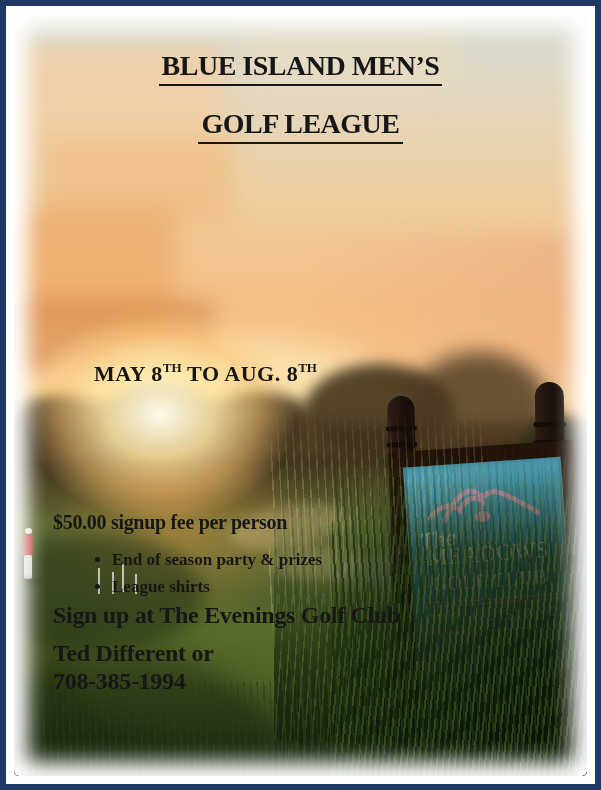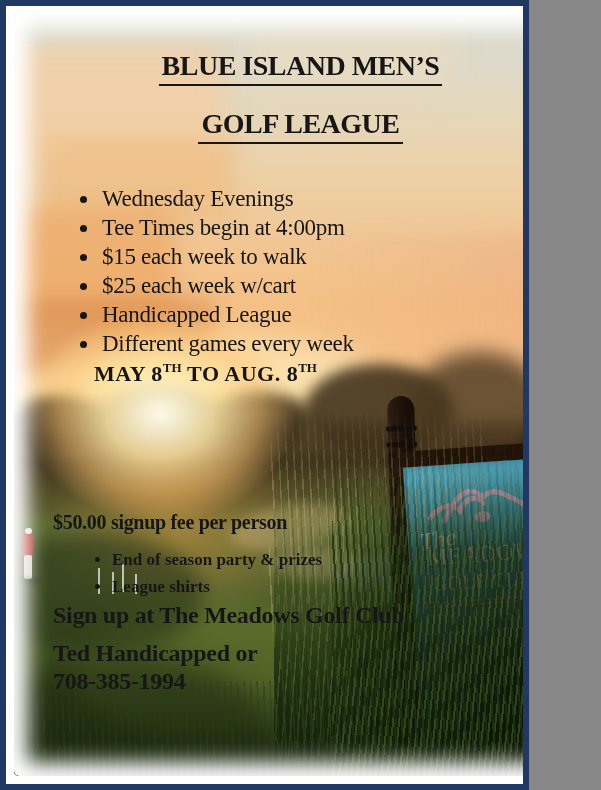--- a/index.html
+++ b/index.html
@@ -1,18 +1,18 @@
 <!DOCTYPE html>
 <html><head>
 <meta charset="utf-8">
 <style>
   * { margin:0; padding:0; box-sizing:border-box; }
   body { background:#888; font-family:"Liberation Serif","DejaVu Serif",serif; }
   .flyer {
-    position:relative; width:529px; height:790px; background:#fff;
+    position:relative; width:601px; height:790px; background:#fff;
     border:6px solid #203864; padding:8px; overflow:hidden;
   }
   .photo {
     position:relative; width:573px; height:762px; overflow:hidden; border-radius:5px;
     background:linear-gradient(180deg,
       #d8dcd1 0%, #ded9c8 7%, #e6d6b8 14%, #edd0a4 22%, #f1c693 30%,
       #f4c085 38%, #f6c488 45%, #f8d79b 50%, #f3cf92 53%,
       #8f804c 56%, #6f7439 60%, #5e6a31 66%, #55632e 74%,
       #43531f 84%, #2f3f17 94%, #273616 100%);
   }
@@ -227,39 +227,31 @@
     <div class="content">
       <div class="title-wrap">
         <div>
           <span class="title-line">BLUE ISLAND MEN’S</span>
         </div>
         <div class="title-row2">
           <span class="title-line">GOLF LEAGUE</span>
         </div>
       </div>
 
-      <ul class="details">
-        <li>Wednesday Evenings</li>
-        <li>Tee Times begin at 4:00pm</li>
-        <li>$15 each week to walk</li>
-        <li>$25 each week w/cart</li>
-        <li>Handicapped League</li>
-        <li>Different games every week</li>
-      </ul>
 
       <div class="dates"><span>MAY 8</span><sup>TH</sup><span> TO AUG. 8</span><sup>TH</sup></div>
 
       <div class="fee">$50.00 signup fee per person</div>
 
       <ul class="perks">
         <li>End of season party &amp; prizes</li>
         <li>League shirts</li>
       </ul>
 
-      <div class="location">Sign up at The Meadows Golf Club</div>
+      <div class="location">Sign up at The Evenings Golf Club</div>
 
       <div class="contact">
-        <div>Ted Handicapped or</div>
+        <div>Ted Different or</div>
         <div>708-385-1994</div>
       </div>
     </div>
   </div>
 </div>
 
 </body></html>

